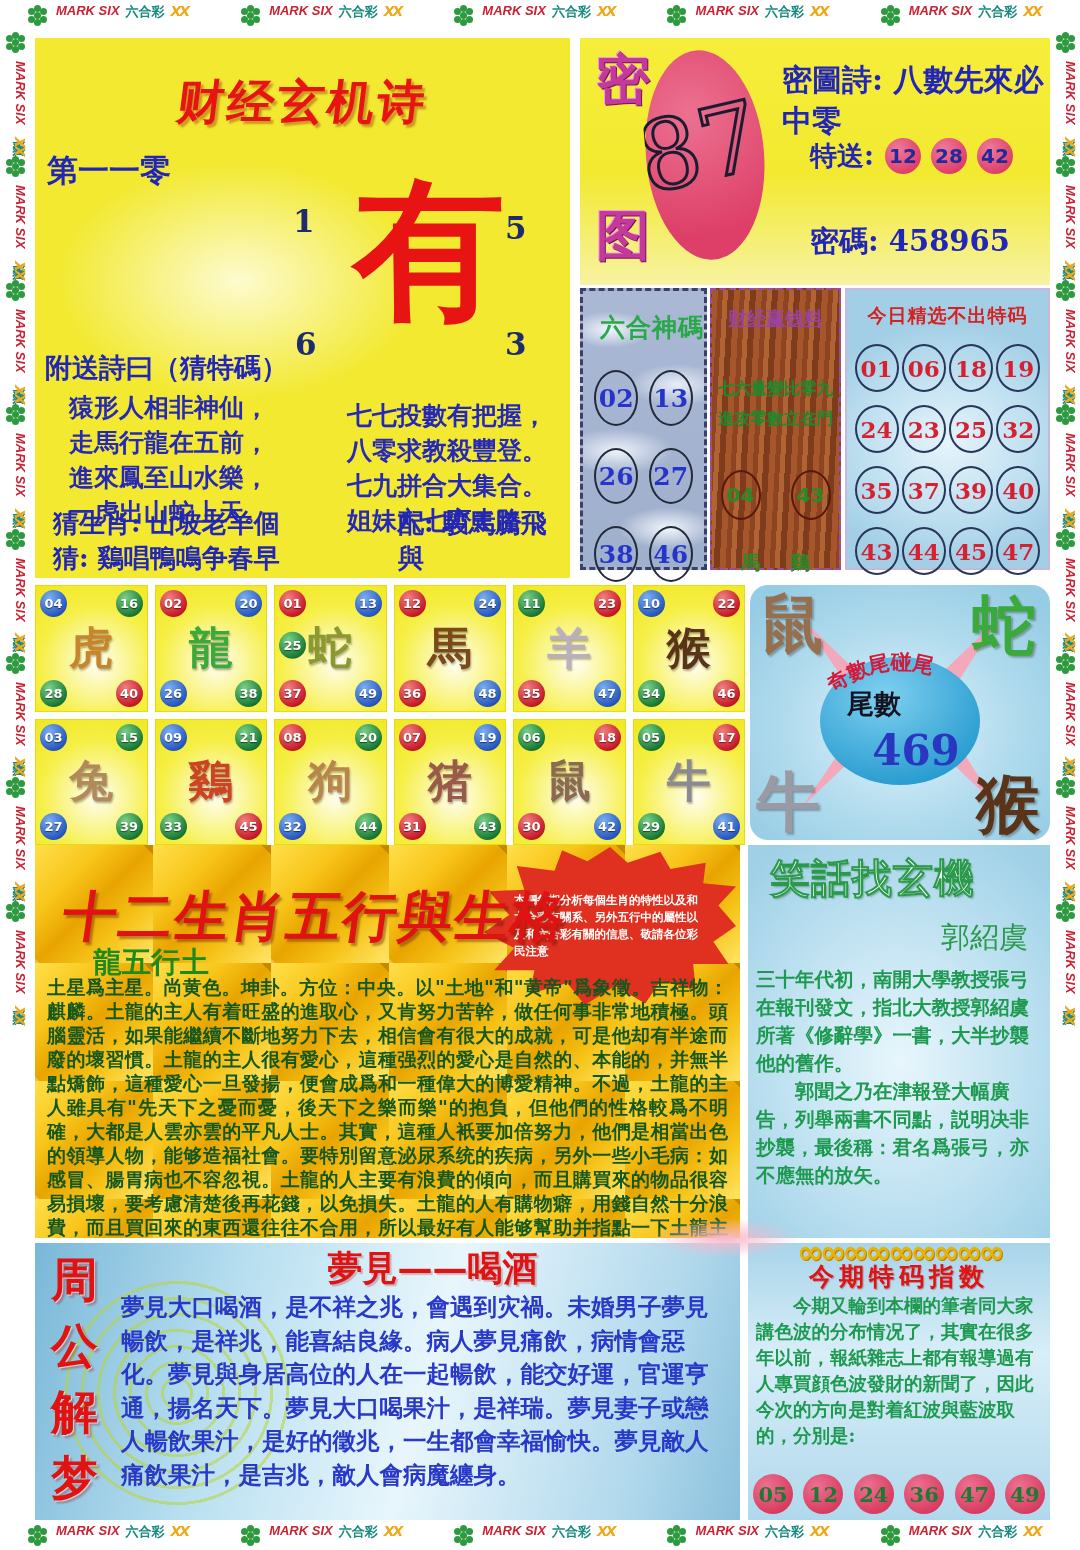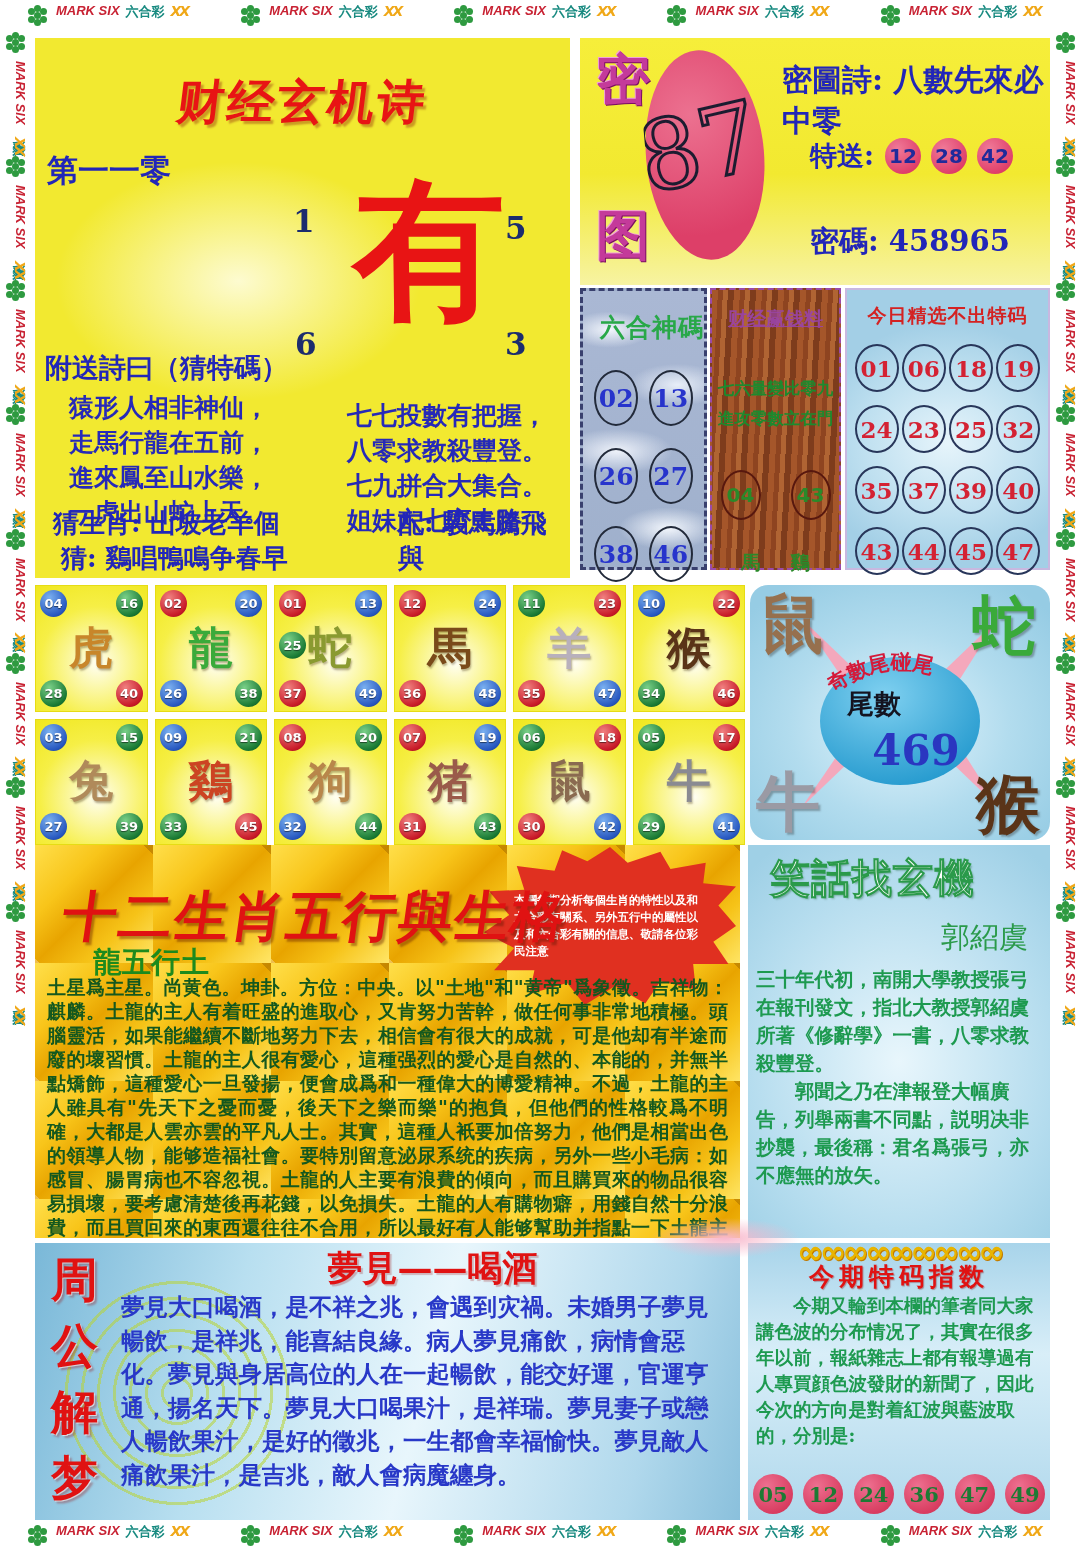--- a/index.html
+++ b/index.html
@@ -27,21 +27,21 @@
   .pa-title{position:absolute;left:0;right:0;top:33px;text-align:center;font-size:47px;font-weight:bold;
     color:#e81414;transform:skewX(-7deg);letter-spacing:3px;text-shadow:3px 3px 2px rgba(130,10,10,.35);}
   .pa-issue{position:absolute;left:12px;top:112px;font-size:31px;font-weight:bold;color:#2226b8;}
   .pa-big{position:absolute;left:318px;top:136px;font-size:152px;line-height:1;color:#e81414;font-weight:bold;}
   .pa-num{position:absolute;font-size:31px;font-weight:bold;color:#1c2c6e;}
   .pa-n1{left:258px;top:165px;} .pa-n5{left:470px;top:172px;} .pa-n6{left:260px;top:288px;} .pa-n3{left:470px;top:288px;}
   .pa-heading{position:absolute;left:10px;top:312px;font-size:27px;font-weight:bold;color:#2226b8;}
   .pa-col{position:absolute;font-size:25px;font-weight:bold;color:#2629b8;line-height:35px;}
   .pa-left{left:34px;top:352px;} .pa-right{left:312px;top:348px;margin-top:12px;}
   .pa-foot{position:absolute;font-size:26px;font-weight:bold;color:#2226b8;}
-  .pa-g1{left:18px;top:468px;} .pa-g2{left:26px;top:503px;} .pa-match{left:332px;top:468px;margin-left:31px;}
+  .pa-g1{left:18px;top:468px;} .pa-g2{left:18px;top:503px;} .pa-match{left:332px;top:468px;margin-left:31px;}
 
   
   .panel-b{position:absolute;left:580px;top:38px;width:470px;height:247px;
     background:linear-gradient(180deg,#f6ee3a 0%,#f2e930 55%,#f7f3a2 100%);}
   .pb-char{position:absolute;font-size:54px;font-weight:bold;color:#c43a9a;
     text-shadow:1px 1px 0 #7a1060,-1px -1px 0 #ef9fd8;}
   .pb-mi{left:16px;top:6px;} .pb-tu{left:16px;top:162px;}
   .pb-oval{position:absolute;left:66px;top:12px;width:118px;height:210px;border-radius:50%;
     background:radial-gradient(circle at 40% 30%,#ec7190,#dd3f68 75%);transform:rotate(-5deg);}
   .pb-oval svg{position:absolute;left:0;top:0;}
@@ -570,21 +570,21 @@
     </div>
     <div class="gold-title">十二生肖五行與生格</div>
     <div class="gold-sub serif">龍五行土</div>
     <div class="gold-body">土星爲主星。尚黄色。坤卦。方位：中央。以"土地"和"黄帝"爲象徵。吉祥物：麒麟。土龍的主人有着旺盛的進取心，又肯努力苦幹，做任何事非常地積極。頭腦靈活，如果能繼續不斷地努力下去，相信會有很大的成就，可是他却有半途而廢的壞習慣。土龍的主人很有愛心，這種强烈的愛心是自然的、本能的，并無半點矯飾，這種愛心一旦發揚，便會成爲和一種偉大的博愛精神。不過，土龍的主人雖具有"先天下之憂而憂，後天下之樂而樂"的抱負，但他們的性格較爲不明確，大都是人雲亦雲的平凡人士。其實，這種人衹要加倍努力，他們是相當出色的領導人物，能够造福社會。要特別留意泌尿系统的疾病，另外一些小毛病：如感冒、腸胃病也不容忽視。土龍的人主要有浪費的傾向，而且購買來的物品很容易損壞，要考慮清楚後再花錢，以免損失。土龍的人有購物癖，用錢自然十分浪費，而且買回來的東西還往往不合用，所以最好有人能够幫助并指點一下土龍主人采購的原則和</div>
   </div>
 
   <div class="joke-panel">
     <div class="joke-title">笑話找玄機</div>
     <div class="joke-author serif">郭紹虞</div>
     <div class="joke-body">
-      <p>三十年代初，南開大學教授張弓在報刊發文，指北大教授郭紹虞所著《修辭學》一書，八零求教殺豐登。</p>
+      <p>三十年代初，南開大學教授張弓在報刊發文，指北大教授郭紹虞所著《修辭學》一書，大半抄襲他的舊作。</p>
       <p class="joke-p2">郭聞之乃在津報登大幅廣告，列舉兩書不同點，説明决非抄襲，最後稱：君名爲張弓，亦不應無的放矢。</p>
     </div>
   </div>
 
   <div class="dream-panel">
     <div class="rings"></div>
     <div class="dream-side">
       <span>周</span>
       <span>公</span>
       <span>解</span>

